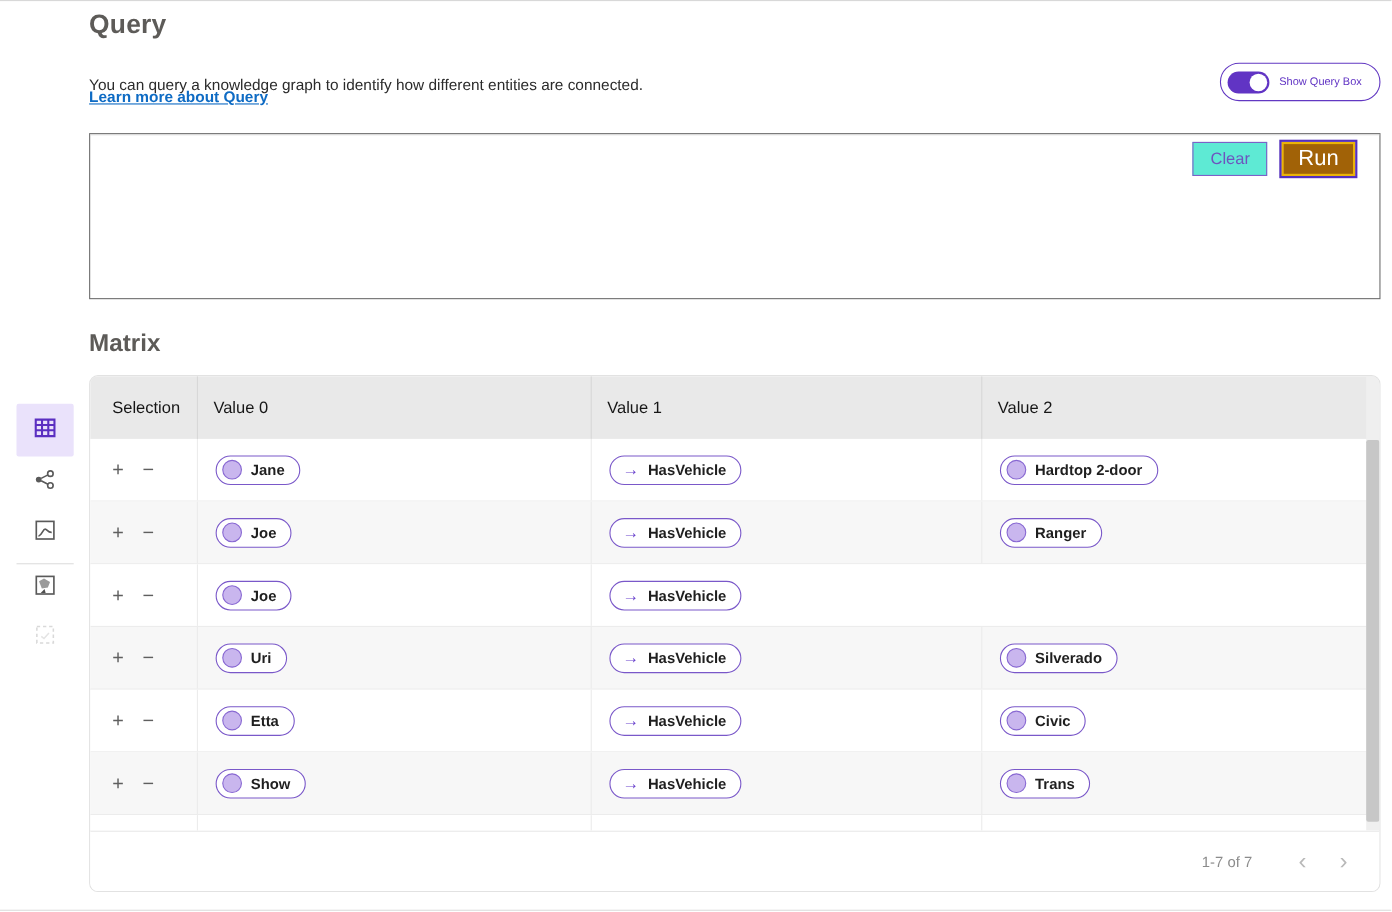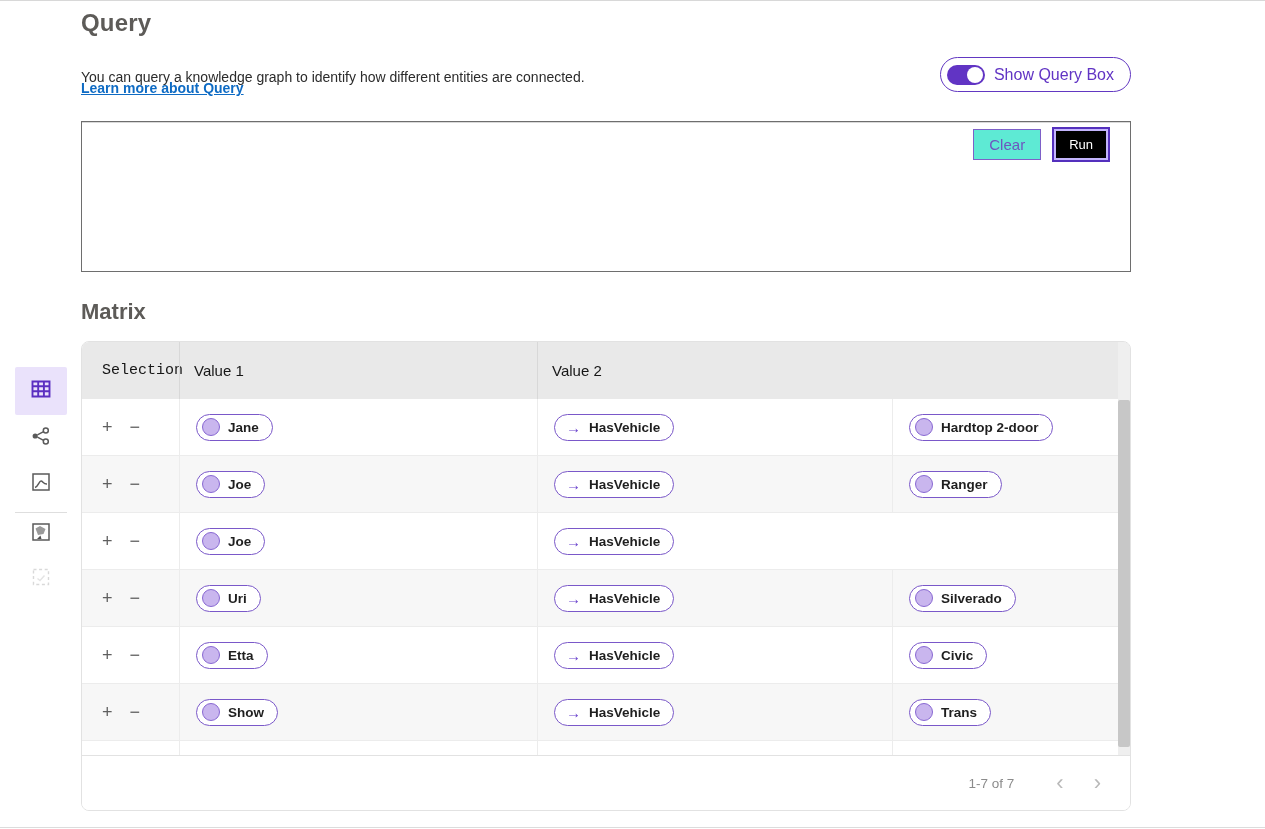--- a/index.html
+++ b/index.html
@@ -11,64 +11,64 @@
   }
   .page-bottom-line { position:absolute; left:0; right:0; top:826px; border-top:1px solid #dcdcdc; }
 
   
   .rail { position:absolute; left:0; top:0; width:81px; height:829px; }
   .rail-item { position:absolute; left:15px; width:52px; display:flex; align-items:center; justify-content:center; cursor:pointer; }
   .rail-item.active { background:#eae2fb; border-radius:2px; }
   .rail-divider { position:absolute; left:15px; width:52px; border-top:1px solid #dedede; }
 
   
-  .main { position:absolute; left:81px; top:0; width:1050px; height:829px;padding-left:20px; }
+  .main { position:absolute; left:81px; top:0; width:1174px; height:829px;padding-left:20px; }
 
   h1.page-title { margin:0; position:absolute; top:8px; left:0; font-size:24px; font-weight:700; color:#5d5b58; letter-spacing:.2px; }
   .desc { position:absolute; top:54px; left:0; font-size:14px; color:#2b2b2b; }
   .learn-link { position:absolute; top:79px; left:0; font-size:14px; font-weight:700; color:#0e6bc4; text-decoration:underline; cursor:pointer; }
 
   .toggle-pill {
     position:absolute; top:56px; right:0; height:35px; background:#fff;
     border:1.5px solid #6238c2; border-radius:18px;
     display:flex; align-items:center; gap:9px; padding:0 16px 0 6px; cursor:pointer;
   }
   .switch { width:38px; height:20px; border-radius:10px; background:#6134c4; position:relative; flex:none; }
   .switch .knob { position:absolute; right:2px; top:2px; width:16px; height:16px; border-radius:50%; background:#fff; }
-  .toggle-label { color:#6134c4; font-size:16px; white-space:nowrap; }
+  .toggle-label { color:#6134c4; font-size:10px; white-space:nowrap; }
 
   
   .query-box { position:absolute; top:120px; left:0; right:0; height:151px; border:1px solid #6e6e6e; background:#fff; }
   .editor { position:relative; height:106px; padding:13px 18px; font-size:14.5px; color:#2b2b2b; cursor:text; }
   .editor .flagged {
     text-decoration-line:underline; text-decoration-style:wavy;
     text-decoration-color:#d93025; text-decoration-thickness:1px; text-underline-offset:3px;
   }
   .resize-handle {
     position:absolute; right:3px; bottom:3px; width:13px; height:13px;
     background:repeating-linear-gradient(135deg, transparent 0 2px, #9a9a9a 2px 3px, transparent 3px 5px);
     clip-path:polygon(100% 0, 100% 100%, 0 100%);
     cursor:nwse-resize;
   }
   .btn-bar { border-top:1px solid #d9d9d9; height:43px; display:flex; justify-content:flex-end; align-items:center; gap:13px; padding-right:22px; }
   .btn-clear { height:31px; padding:0 15px; border:1px solid #7e60c8; background:#5eead4; color:#6e54bf; font-size:15px; font-family:inherit; cursor:pointer; }
-  .btn-run  { height:31px; padding:0 13px; background:#000000; color:#fff; border:2px solid #c4b5fd; outline:2px solid #5430bd; font-size:13px; font-family:inherit; cursor:pointer; }
+  .btn-run  { height:31px; padding:0 13px; background:#a16207; color:#fff; border:2px solid #eab308; outline:2px solid #5430bd; font-size:20px; font-family:inherit; cursor:pointer; }
 
   
   h2.results-title { margin:0; position:absolute; top:298px; left:0; font-size:22px; font-weight:700; color:#5d5b58; }
   .results-card {
     position:absolute; top:340px; left:0; right:0; height:470px;
     border:1px solid #e2e2e2; border-radius:8px; overflow:hidden; background:#fff;
   }
   .t-head {
     height:57px; background:#e9e9e9; display:grid;
     grid-template-columns:97px 358px 355px 1fr; font-size:15px; color:#161616;
   }
   .t-head .hcell { display:flex; align-items:center; padding-left:14px; border-left:1px solid #d8d8d8; height:100%; }
-  .t-head .hcell:first-child { border-left:none; padding-left:20px;font-family:Liberation Mono, monospace; }
+  .t-head .hcell:first-child { border-left:none; padding-left:20px; }
 
   .t-body { position:relative; height:356px; overflow:hidden; }
   .t-row {
     height:57px; border-bottom:1px solid #ececec; display:grid;
     grid-template-columns:97px 358px 355px 1fr; background:#fff;
   }
   .t-row.alt { background:#f7f7f7; }
   .cell { display:flex; align-items:center; padding-left:16px; border-left:1px solid #ececec; height:100%; }
   .cell.sel { border-left:none; padding-left:20px; gap:17px; }
   .rowbtn { background:none; border:none; font-size:18px; color:#5f5f5f; cursor:pointer; padding:0; line-height:1; font-family:inherit; }
@@ -160,20 +160,21 @@
       <button class="btn-clear">Clear</button>
       <button class="btn-run">Run</button>
     </div>
   </section>
 
   <h2 class="results-title">Matrix</h2>
 
   <section class="results-card">
     <div class="t-head">
       <div class="hcell">Selection</div>
+      <div class="hcell">Value 0</div>
       <div class="hcell">Value 1</div>
       <div class="hcell">Value 2</div>
     </div>
 
     <div class="t-body" id="t-body">
   <div class="t-row">
     <div class="cell sel">
       <button class="rowbtn">+</button>
       <button class="rowbtn">−</button>
     </div>

